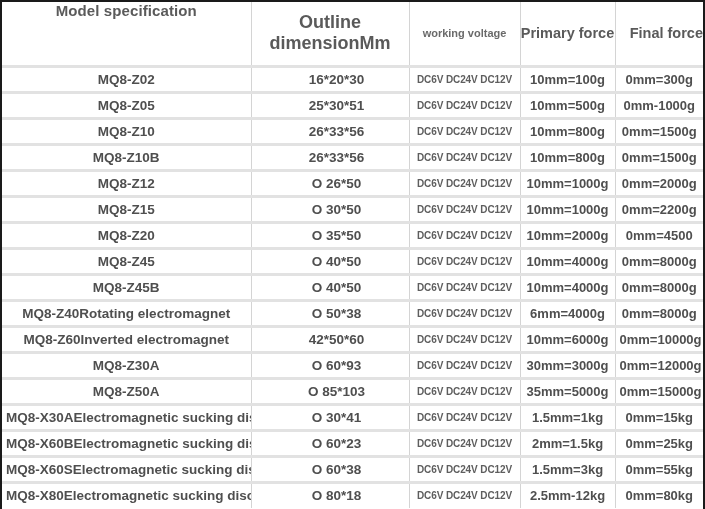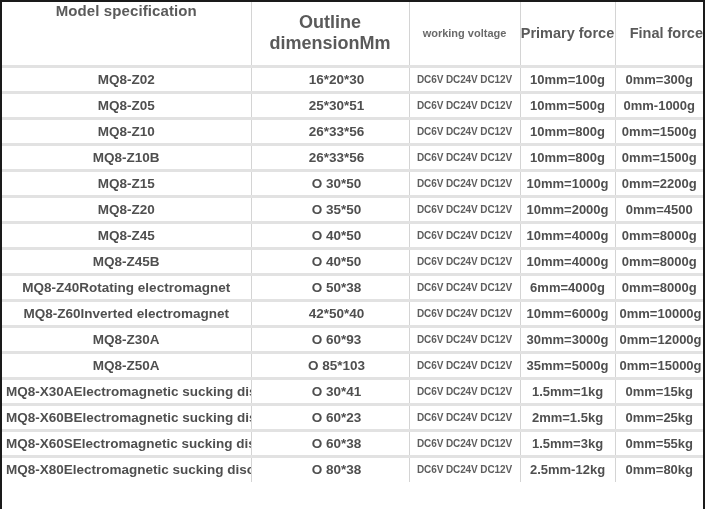--- a/index.html
+++ b/index.html
@@ -158,20 +158,27 @@
           <td class="t-final">0mm=1500g</td>
         </tr>
         <tr>
           <td class="t-model">MQ8-Z10B</td>
           <td class="t-outline">26*33*56</td>
           <td class="t-voltage">DC6V DC24V DC12V</td>
           <td class="t-primary">10mm=800g</td>
           <td class="t-final">0mm=1500g</td>
         </tr>
         <tr>
+          <td class="t-model">MQ8-Z12</td>
+          <td class="t-outline">O 26*50</td>
+          <td class="t-voltage">DC6V DC24V DC12V</td>
+          <td class="t-primary">10mm=1000g</td>
+          <td class="t-final">0mm=2000g</td>
+        </tr>
+        <tr>
           <td class="t-model">MQ8-Z15</td>
           <td class="t-outline">O 30*50</td>
           <td class="t-voltage">DC6V DC24V DC12V</td>
           <td class="t-primary">10mm=1000g</td>
           <td class="t-final">0mm=2200g</td>
         </tr>
         <tr>
           <td class="t-model">MQ8-Z20</td>
           <td class="t-outline">O 35*50</td>
           <td class="t-voltage">DC6V DC24V DC12V</td>
@@ -194,21 +201,21 @@
         </tr>
         <tr>
           <td class="t-model">MQ8-Z40Rotating electromagnet</td>
           <td class="t-outline">O 50*38</td>
           <td class="t-voltage">DC6V DC24V DC12V</td>
           <td class="t-primary">6mm=4000g</td>
           <td class="t-final">0mm=8000g</td>
         </tr>
         <tr>
           <td class="t-model">MQ8-Z60Inverted electromagnet</td>
-          <td class="t-outline">42*50*40</td>
+          <td class="t-outline">42*50*60</td>
           <td class="t-voltage">DC6V DC24V DC12V</td>
           <td class="t-primary">10mm=6000g</td>
           <td class="t-final">0mm=10000g</td>
         </tr>
         <tr>
           <td class="t-model">MQ8-Z30A</td>
           <td class="t-outline">O 60*93</td>
           <td class="t-voltage">DC6V DC24V DC12V</td>
           <td class="t-primary">30mm=3000g</td>
           <td class="t-final">0mm=12000g</td>
@@ -236,20 +243,20 @@
         </tr>
         <tr>
           <td class="t-model">MQ8-X60SElectromagnetic sucking disc</td>
           <td class="t-outline">O 60*38</td>
           <td class="t-voltage">DC6V DC24V DC12V</td>
           <td class="t-primary">1.5mm=3kg</td>
           <td class="t-final">0mm=55kg</td>
         </tr>
         <tr>
           <td class="t-model">MQ8-X80Electromagnetic sucking disc</td>
-          <td class="t-outline">O 80*38</td>
+          <td class="t-outline">O 80*18</td>
           <td class="t-voltage">DC6V DC24V DC12V</td>
           <td class="t-primary">2.5mm-12kg</td>
           <td class="t-final">0mm=80kg</td>
         </tr>
       </tbody>
   </table>
 </div>
 
 </body></html>

